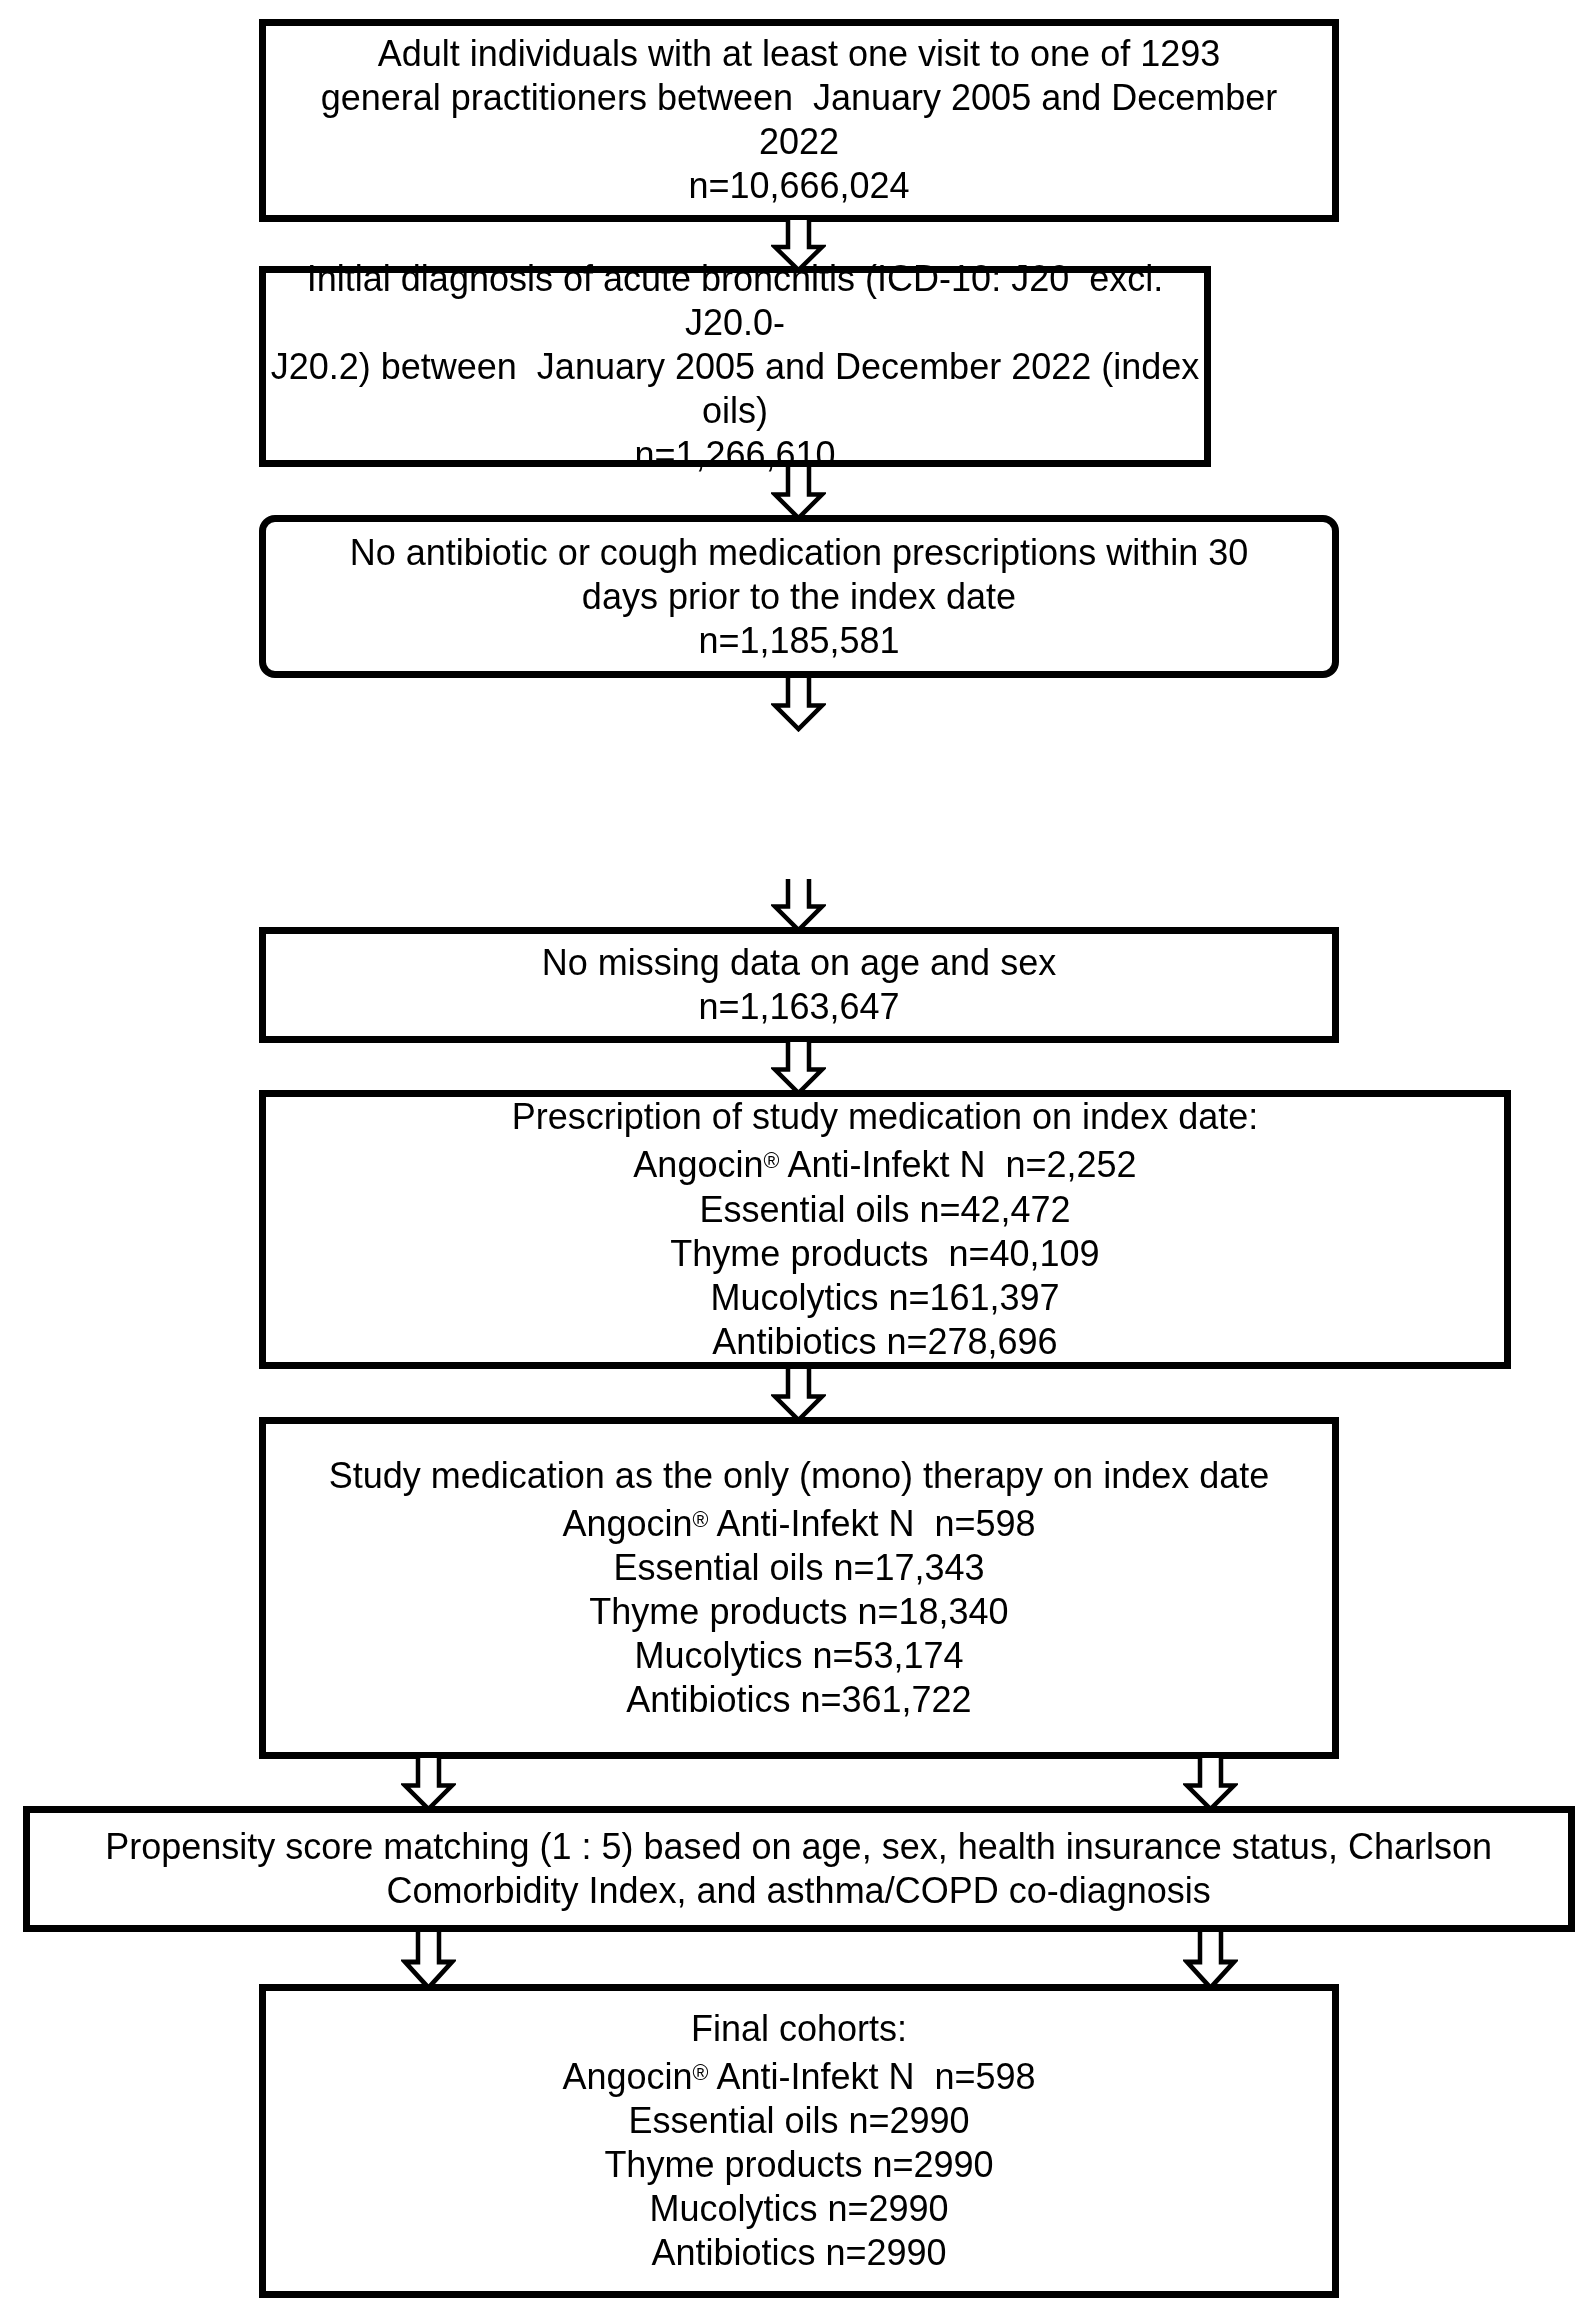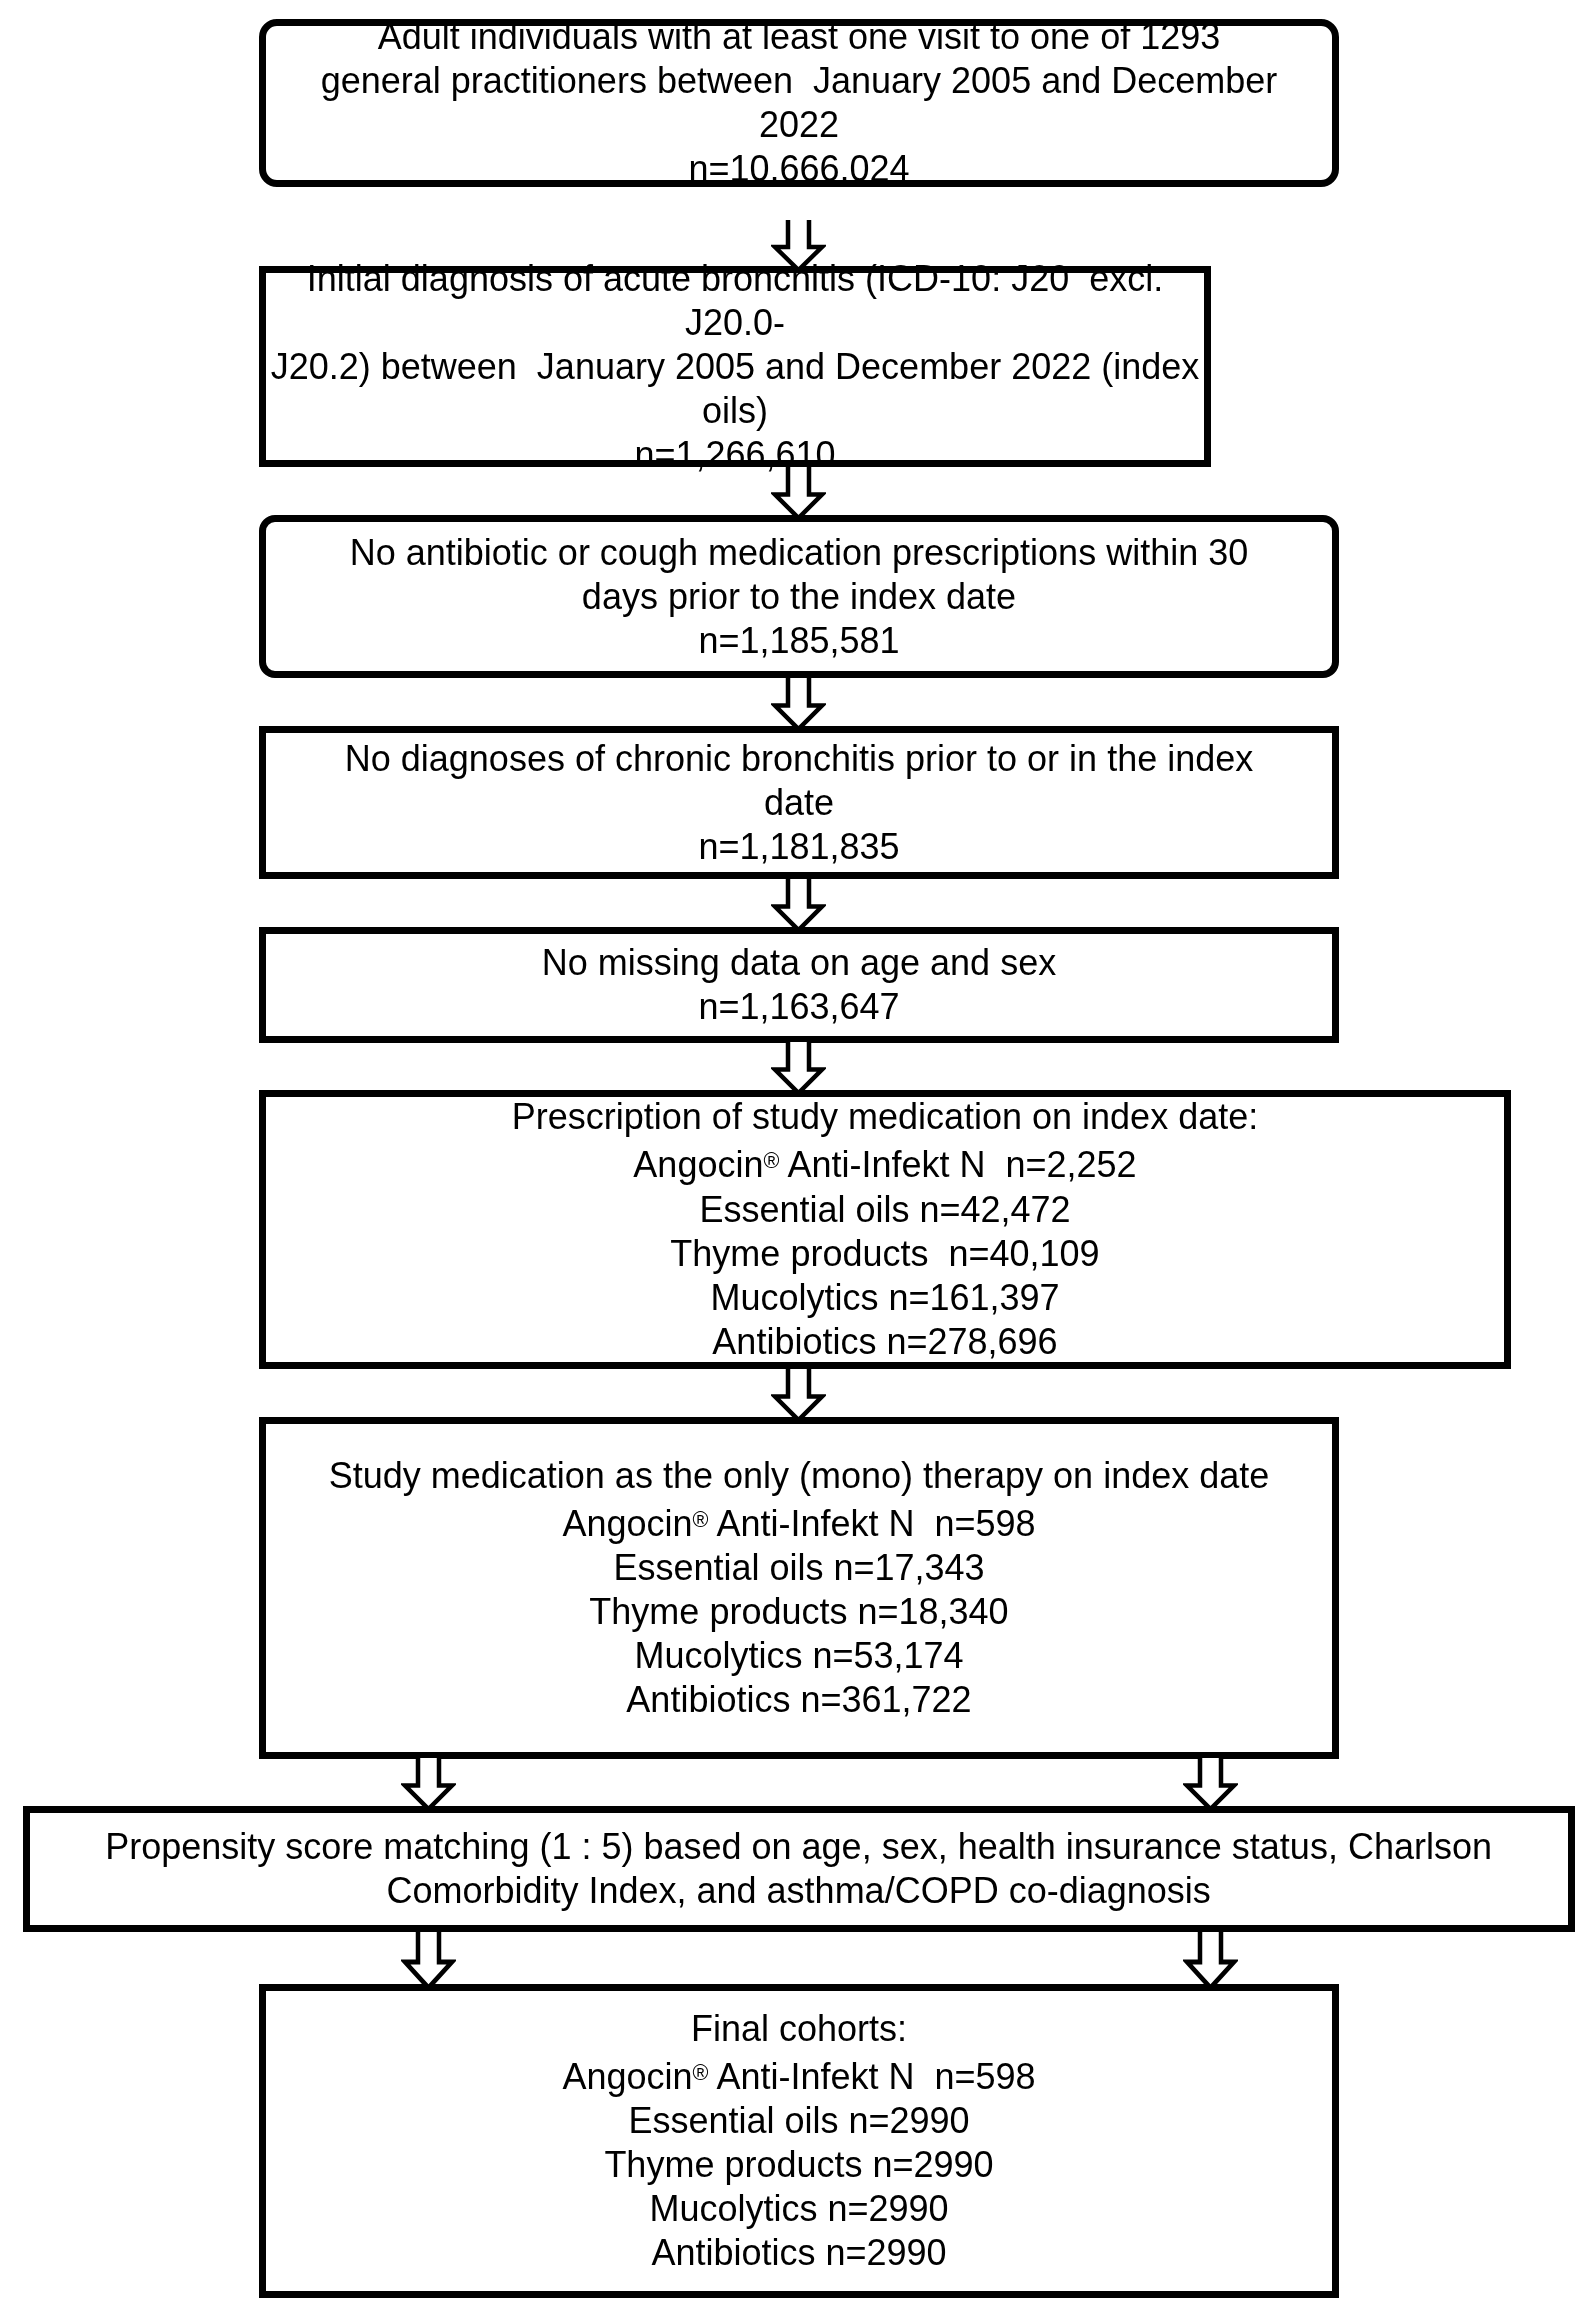--- a/index.html
+++ b/index.html
@@ -11,21 +11,21 @@
   .stage{position:absolute;left:0;top:0;width:1596px;height:2307px;background:#fff;}
   .box{
     position:absolute;background:#fff;border:7px solid #000;box-sizing:border-box;
     display:flex;align-items:center;justify-content:center;text-align:center;
     font-size:36px;line-height:44px;font-weight:400;
   }
   .lines{width:100%;}
   .line{display:block;white-space:pre-wrap;}
   .reg{font-size:0.6em;vertical-align:0.42em;}
   
-  .b1{left:259px;top:18.6px;width:1080px;height:168px;border-radius:18px;}
+  .b1{left:259px;top:18.6px;width:1080px;height:203px;}
   .b2{left:259px;top:266px;width:952px;height:201px;}
   .b3{left:259px;top:515px;width:1080px;height:163px;border-radius:16px;}
   .b4{left:259px;top:726px;width:1080px;height:153px;}
   .b5{left:259px;top:927px;width:1080px;height:116px;}
   .b6{left:259px;top:1090px;width:1252px;height:279px;}
   .b7{left:259px;top:1417px;width:1080px;height:342px;}
   .b8{left:22.6px;top:1806px;width:1552px;height:126px;}
   .b9{left:259px;top:1984px;width:1080px;height:314px;}
   .arrow{position:absolute;width:55px;}
   .arrow svg{display:block;width:100%;height:100%;}
@@ -64,27 +64,20 @@
   </div>
 
   <div class="box b3">
     <div class="lines">
       <span class="line">No antibiotic or cough medication prescriptions within 30</span>
       <span class="line">days prior to the index date</span>
       <span class="line">n=1,185,581</span>
     </div>
   </div>
 
-  <div class="box b4">
-    <div class="lines">
-      <span class="line">No diagnoses of chronic bronchitis prior to or in the index</span>
-      <span class="line">date</span>
-      <span class="line">n=1,181,835</span>
-    </div>
-  </div>
 
   <div class="box b5">
     <div class="lines">
       <span class="line">No missing data on age and sex</span>
       <span class="line">n=1,163,647</span>
     </div>
   </div>
 
   <div class="box b6">
     <div class="lines">

